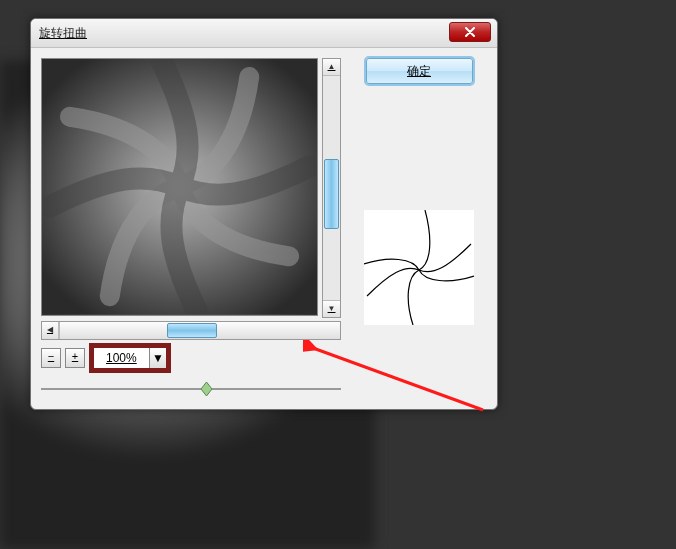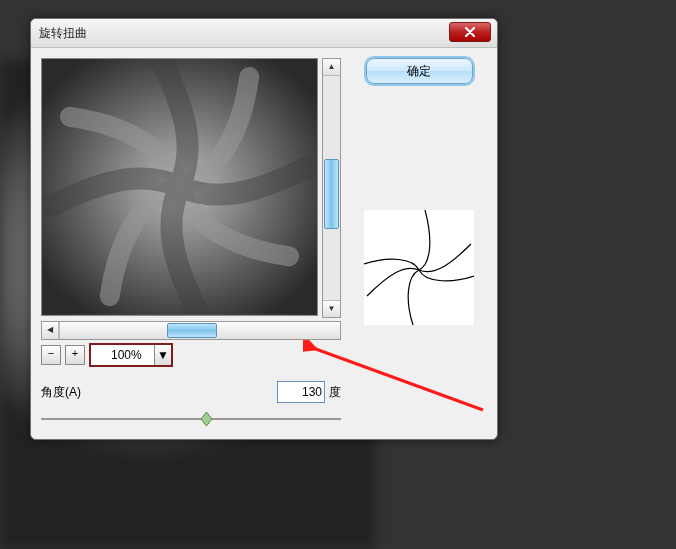--- a/index.html
+++ b/index.html
@@ -27,20 +27,21 @@
   .dialog {
     position: absolute;
     left: 30px;
     top: 18px;
     width: 466px;
     background: #f0f0f0;
     border: 1px solid #707070;
     border-radius: 6px;
     box-shadow: 0 0 10px rgba(0,0,0,.5);
     overflow: hidden;
+    text-decoration: underline;
   }
   .titlebar {
     height: 28px;
     background: linear-gradient(#f6f6f6, #dedede);
     border-bottom: 1px solid #c0c0c0;
     display: flex;
     align-items: center;
     padding-left: 8px;
     position: relative;
   }
@@ -145,24 +146,24 @@
     width:18px; height:18px;
     border:1px solid #888;
     background:linear-gradient(#fff,#ddd);
     font-size:11px;
     line-height:14px;
     text-align:center;
     cursor:pointer;
   }
   .zoom-select {
     width:60px; height:20px;
-    border:2px solid #7f1d1d;
+    border:5px solid #7f1d1d;
     background:#fff;
     display:flex; align-items:center;
-    padding-left:20px;
+    padding-left:12px;
     font-size:12px;
     position:relative;
     cursor:pointer;
   }
   .zoom-select .dd {
     position:absolute; right:0; top:0; bottom:0; width:16px;
     background:linear-gradient(#fff,#ddd);
     border-left:1px solid #888;
     display:flex; align-items:center; justify-content:center;
   }
@@ -206,21 +207,21 @@
   .right {
     flex:1;
     display:flex;
     flex-direction:column;
     align-items:center;
   }
   .winbtn {
     width:105px;
     height:24px;
     border:1px solid #6fa8c9;
-    border-radius:8px;
+    border-radius:3px;
     background:linear-gradient(#eaf6ff,#cde9fb 48%,#b7dff7 52%,#d9effc);
     margin-bottom:6px;
     font-size:12px;
     display:flex;
     align-items:center;
     justify-content:center;
     cursor:pointer;
   }
   .winbtn.ok {
     box-shadow: 0 0 0 2px rgba(80,170,230,.6);
@@ -297,25 +298,20 @@
         <div class="scroll-btn right">▶</div>
       </div>
       <div class="zoom-row">
         <div class="tiny-btn">−</div>
         <div class="tiny-btn">+</div>
         <div class="zoom-select">
           <span>100%</span>
           <span class="dd">▼</span>
         </div>
       </div>
-      <div class="angle-row">
-        <span class="angle-label">角度(A)</span>
-        <input class="angle-input" value="130" style="">
-        <span class="unit">度</span>
-      </div>
       <div class="slider">
         <div class="track"></div>
         <div class="handle">
           <svg width="11" height="14" viewBox="0 0 11 14">
             <path d="M5.5 0 L11 7 L5.5 14 L0 7 Z" fill="#9fcf8f" stroke="#5a8a4a"></path>
           </svg>
         </div>
       </div>
     </div>
     <div class="right">

